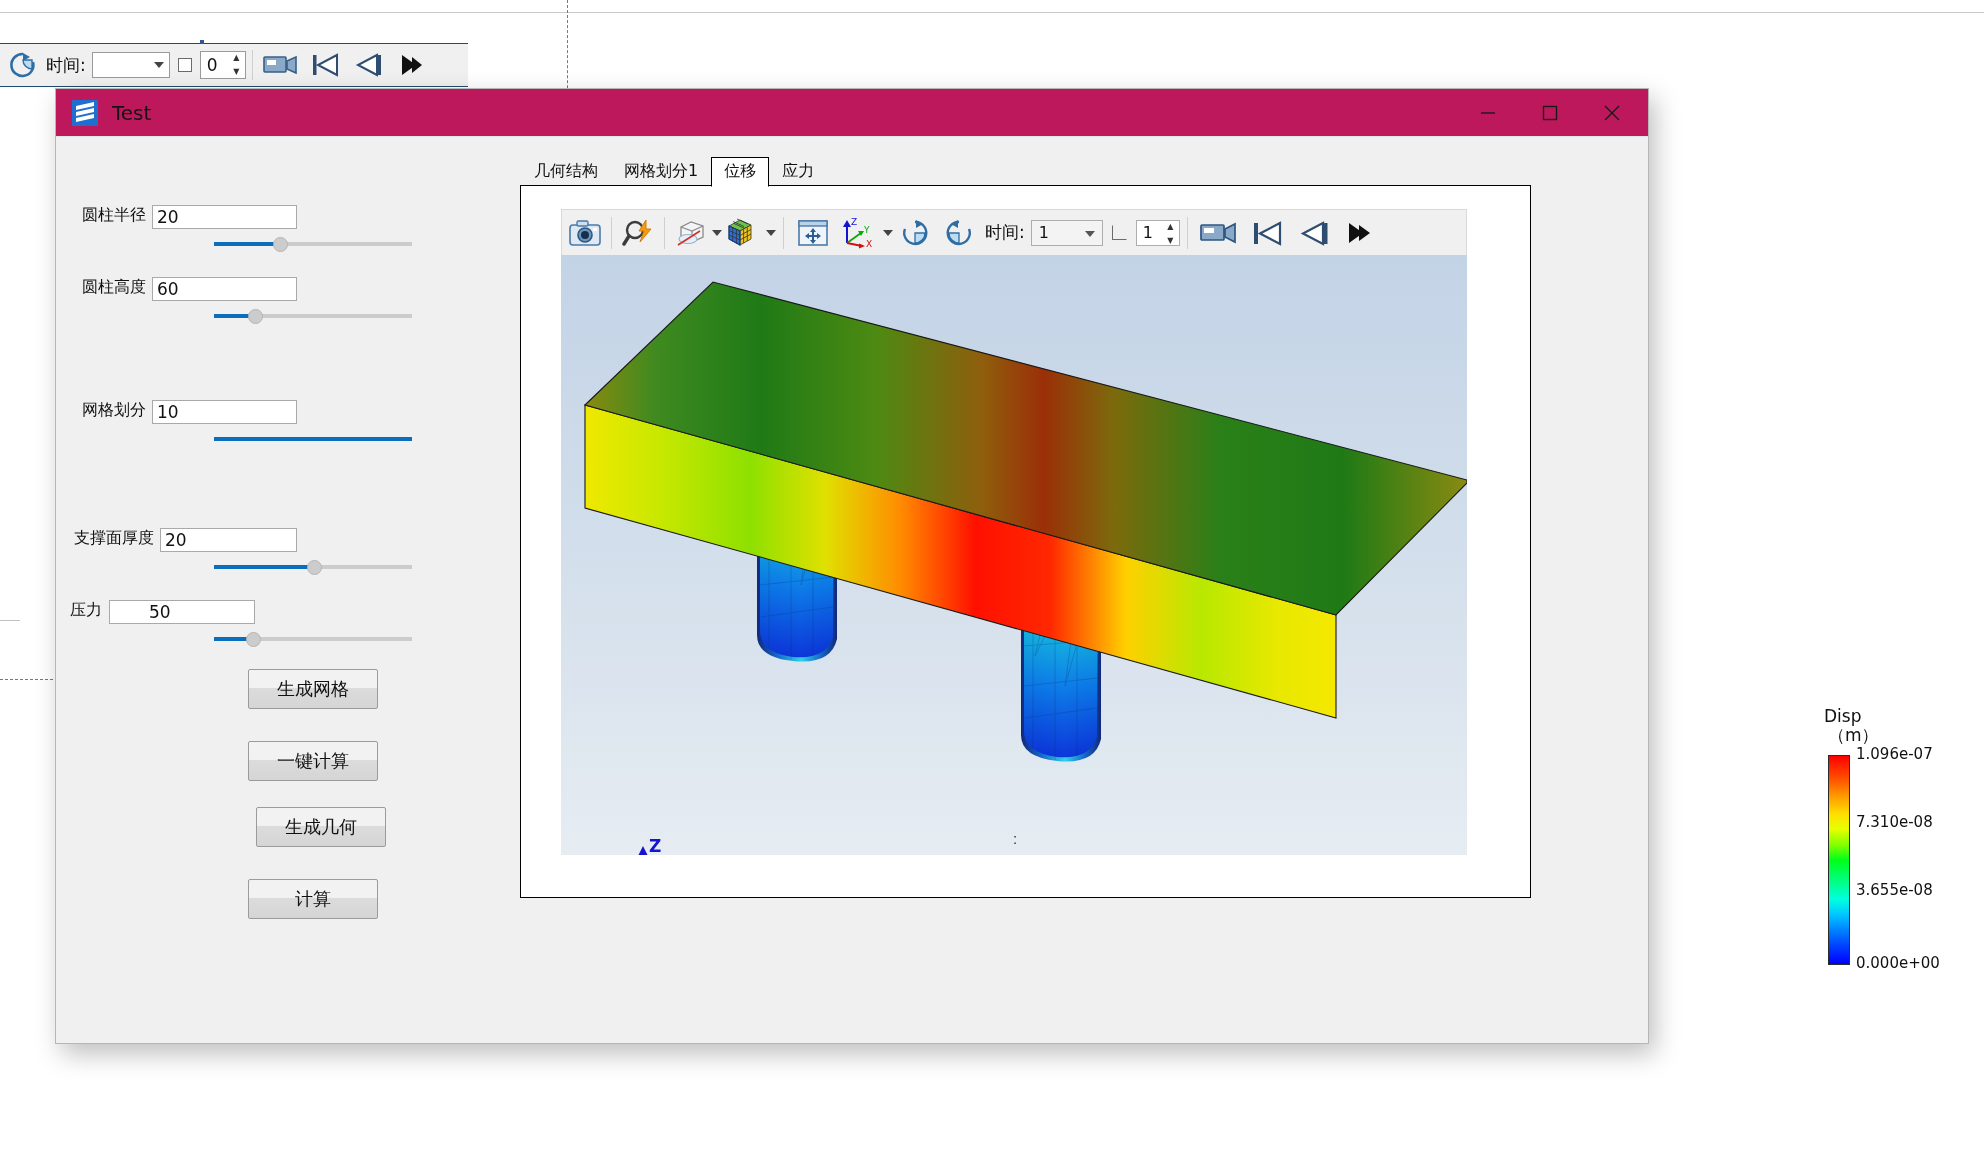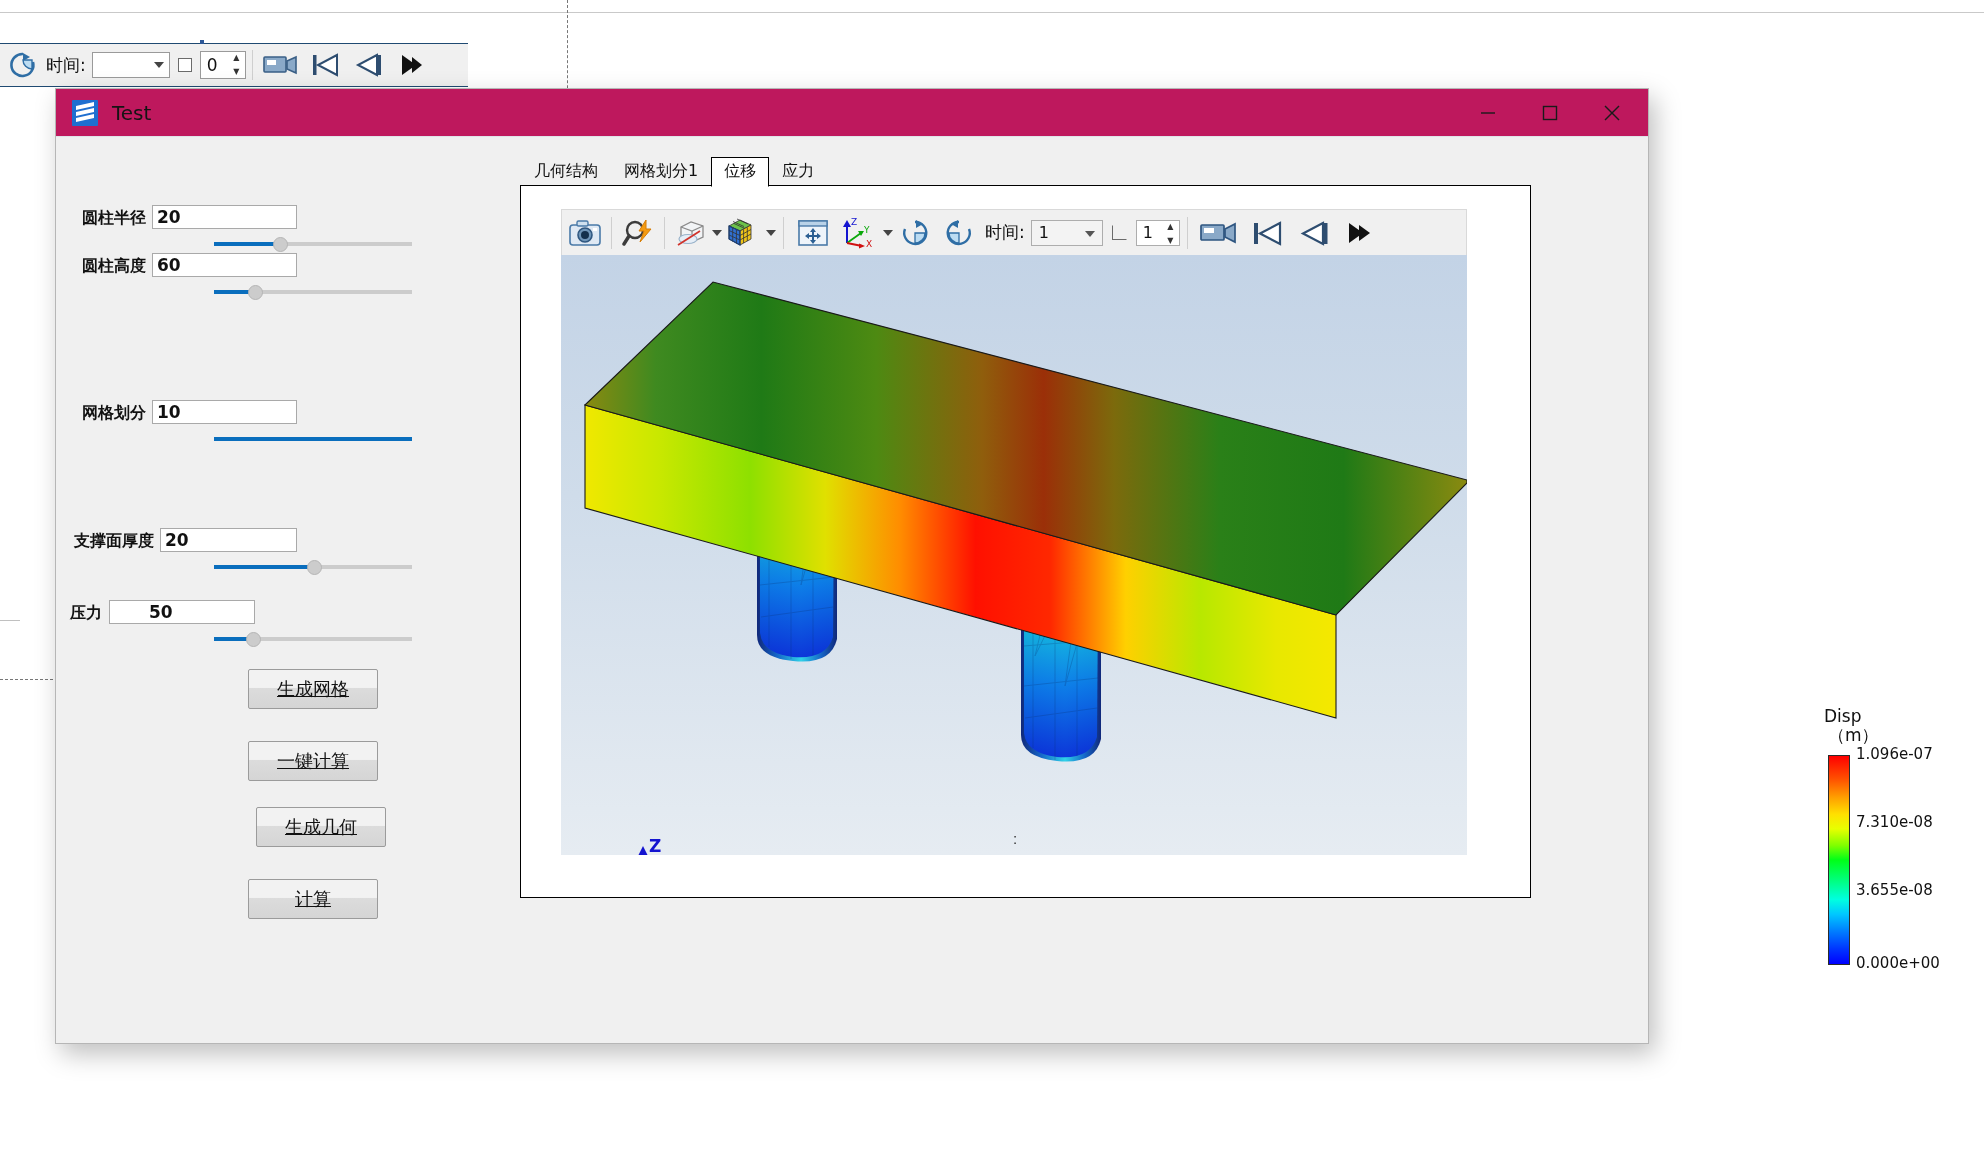--- a/index.html
+++ b/index.html
@@ -80,21 +80,21 @@
   #btn-max { right:68px; }
   #btn-close { right:6px; }
   .winbtn svg { display:block; }
 
   
   #win-body { position:relative; height:908px; }
 
   
   #sidebar { position:absolute; left:0; top:0; width:400px; height:100%; }
   .ctrl-row { position:absolute; left:0; width:400px; }
-  .ctrl-line { display:flex; align-items:flex-end;font-weight:bold; }
+  .ctrl-line { display:flex; align-items:flex-start; }
   .ctrl-label {
     font-size:16px; color:#111; font-family:"DejaVu Sans",sans-serif;
     white-space:nowrap; text-align:right;
   }
   .ctrl-input {
     height:24px; background:#fff; border:1px solid #a9a9a9;
     font-size:17px; color:#111; padding:0 4px; display:flex; align-items:center;
     font-family:"DejaVu Sans",sans-serif; margin-left:6px;
   }
   .slider { position:relative; height:18px; margin-top:6px; }
@@ -104,21 +104,20 @@
     position:absolute; top:2px; width:15px; height:15px; border-radius:50%;
     background:#cccccc; border:1px solid #b5b5b5;
   }
 
   .sbtn {
     width:130px; height:40px; background:#e1e1e1;
     border:1px solid #9b9b9b; border-radius:2px;
     font-size:18px; color:#111; display:flex; align-items:center; justify-content:center;
     font-family:"DejaVu Sans",sans-serif;
     background-image:linear-gradient(#f2f2f2 0%, #f2f2f2 46%, #dcdcdc 47%, #d5d5d5 100%);
-    text-decoration:underline;
   }
 
   
   #tabpanel { position:absolute; left:400px; top:0; right:0; bottom:0; }
   #tabstrip {
     position:absolute; left:65px; top:22px; height:27px;
     display:flex; align-items:flex-end; font-size:16px;
     font-family:"DejaVu Sans",sans-serif;
   }
   .tab {
@@ -275,21 +274,21 @@
               <span>20</span>
             </div>
         </div>
         <div class="slider" style="margin-left:158px;width:198px;">
           <div class="slider-track-off"></div>
           <div class="slider-track-on" style="width:34%;"></div>
           <div class="slider-thumb" style="left:30%;"></div>
         </div>
       </div>
 
-      <div class="ctrl-row" style="top:116px;">
+      <div class="ctrl-row" style="top:140px;">
         <div class="ctrl-line">
           <div class="ctrl-label" style="width:90px;">圆柱高度</div>
           <div class="ctrl-input" style="width:145px;">
               <span>60</span>
             </div>
         </div>
         <div class="slider" style="margin-left:158px;width:198px;">
           <div class="slider-track-off"></div>
           <div class="slider-track-on" style="width:21%;"></div>
           <div class="slider-thumb" style="left:17%;"></div>

